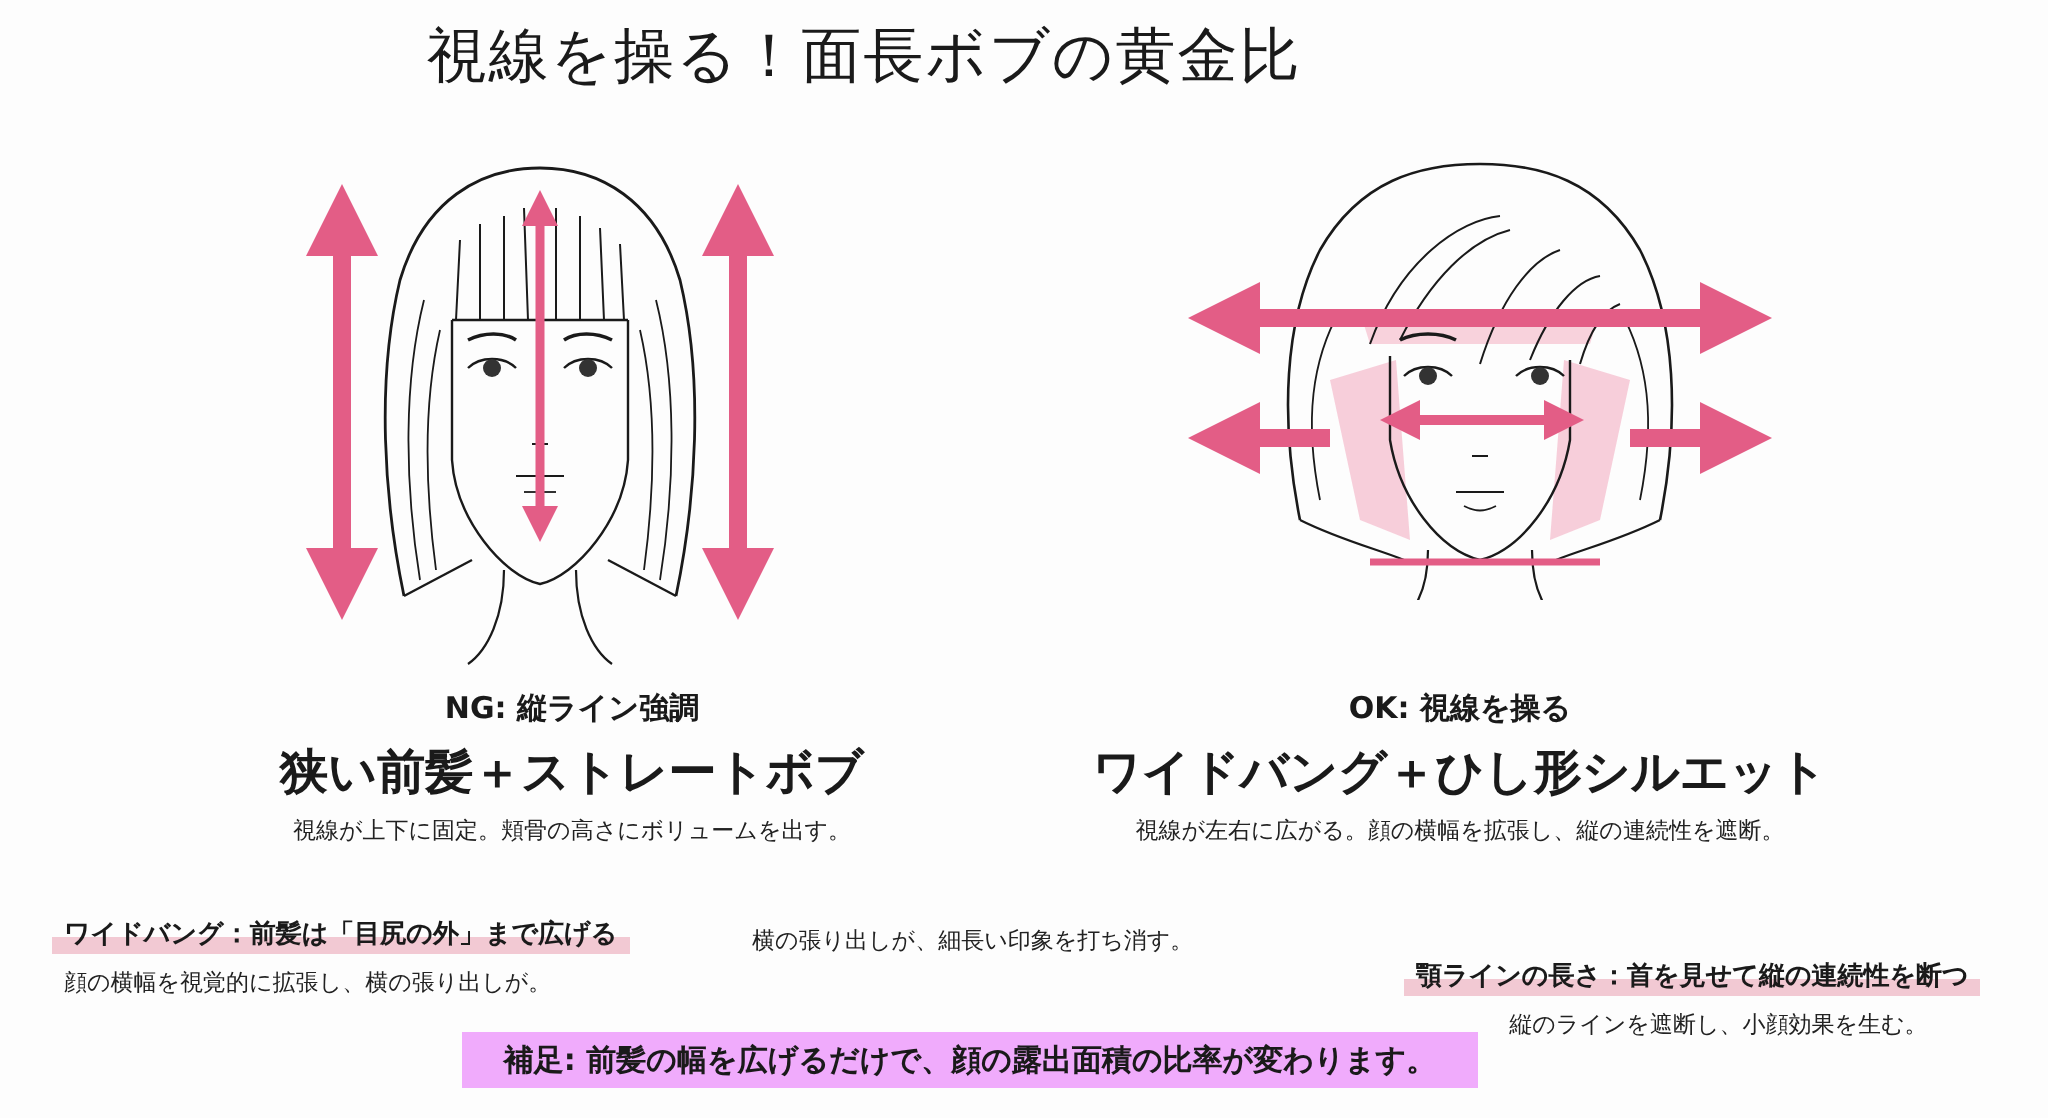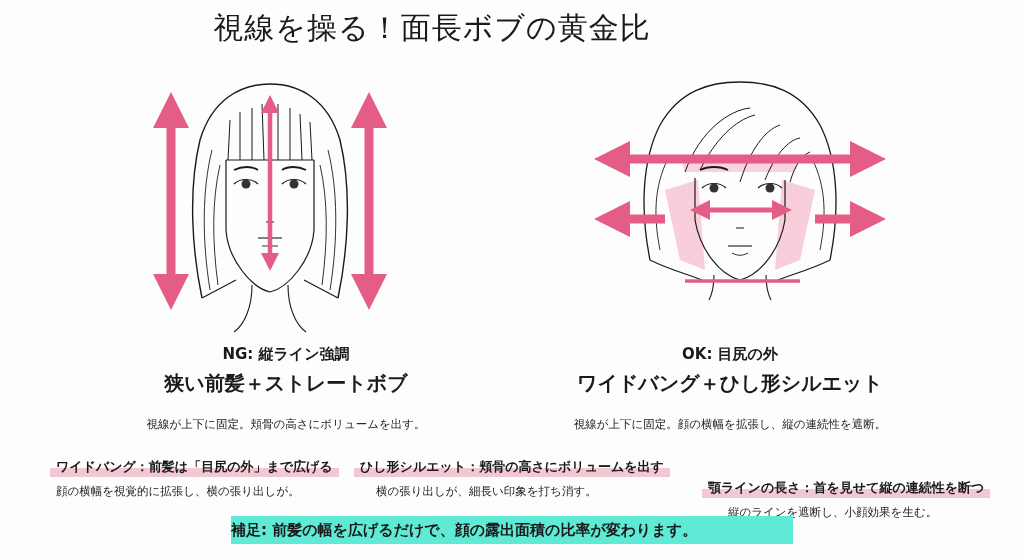--- a/index.html
+++ b/index.html
@@ -14,37 +14,37 @@
     position:absolute; left:0; top:8px; width:864px;
     text-align:center; font-size:30px; font-weight:500; letter-spacing:1px;
   }
   .figure { position:absolute; }
   .fig-left { left:140px; top:70px; width:260px; height:270px; }
   .fig-right { left:590px; top:70px; width:300px; height:230px; }
   .caption-block { position:absolute; text-align:center; }
   .cap-left { left:76px; width:420px; top:345px; }
   .cap-right { left:520px; width:420px; top:345px; }
   .cap-label { font-size:15px; font-weight:bold; margin-bottom:6px; }
-  .cap-title { font-size:20px; font-weight:bold; margin-bottom:20px; }
+  .cap-title { font-size:24px; font-weight:bold; margin-bottom:6px; }
   .cap-desc { font-size:11.5px; color:#222; }
   .tip { position:absolute; top:456px; }
   .tip-head {
     display:inline-block; font-size:13px; font-weight:bold; padding:0 6px 1px 6px;
     background:linear-gradient(to bottom, transparent 55%, #f2c9d3 55%);
   }
   .tip-body { font-size:11.5px; margin-top:7px; color:#222; }
-  .tip1 { left:26px;margin-left:24px; }
+  .tip1 { left:26px; }
   .tip1 .tip-body { padding-left:6px; }
   .tip2 { left:354px; }
   .tip2 .tip-body { padding-left:22px; }
   .tip3 { left:702px;margin-top:21px; }
-  .tip3 .tip-body { padding-left:26px; }
+  .tip3 .tip-body { padding-left:26px;text-align:center; }
   .note {
-    position:absolute; left:231px; top:516px; width:562px; height:28px;
-    background:#5eead4; text-align:left; line-height:28px;
+    position:absolute; left:231px; top:516px; width:508px; height:28px;
+    background:#f0abfc; text-align:center; line-height:28px;
     font-size:15px; font-weight:bold;
   }
 </style>
 </head>
 <body>
 
 <div class="title">視線を操る！面長ボブの黄金比</div>
 
 <div class="figure fig-left">
   <svg width="260" height="270" viewBox="0 0 260 270">
@@ -134,32 +134,31 @@
   </svg>
 </div>
 
 <div class="caption-block cap-left">
   <div class="cap-label">NG: 縦ライン強調</div>
   <div class="cap-title">狭い前髪＋ストレートボブ</div>
   <div class="cap-desc">視線が上下に固定。頬骨の高さにボリュームを出す。</div>
 </div>
 
 <div class="caption-block cap-right">
-  <div class="cap-label">OK: 目尻の外</div>
+  <div class="cap-label">OK: 視線を操る</div>
   <div class="cap-title">ワイドバング＋ひし形シルエット</div>
-  <div class="cap-desc">視線が上下に固定。顔の横幅を拡張し、縦の連続性を遮断。</div>
+  <div class="cap-desc">視線が左右に広がる。顔の横幅を拡張し、縦の連続性を遮断。</div>
 </div>
 
 <div class="tip tip1">
   <div class="tip-head">ワイドバング：前髪は「目尻の外」まで広げる</div>
   <div class="tip-body">顔の横幅を視覚的に拡張し、横の張り出しが。</div>
 </div>
 
 <div class="tip tip2">
-  <div class="tip-head">ひし形シルエット：頬骨の高さにボリュームを出す</div>
   <div class="tip-body">横の張り出しが、細長い印象を打ち消す。</div>
 </div>
 
 <div class="tip tip3">
   <div class="tip-head">顎ラインの長さ：首を見せて縦の連続性を断つ</div>
   <div class="tip-body">縦のラインを遮断し、小顔効果を生む。</div>
 </div>
 
 <div class="note">補足: 前髪の幅を広げるだけで、顔の露出面積の比率が変わります。</div>
 

